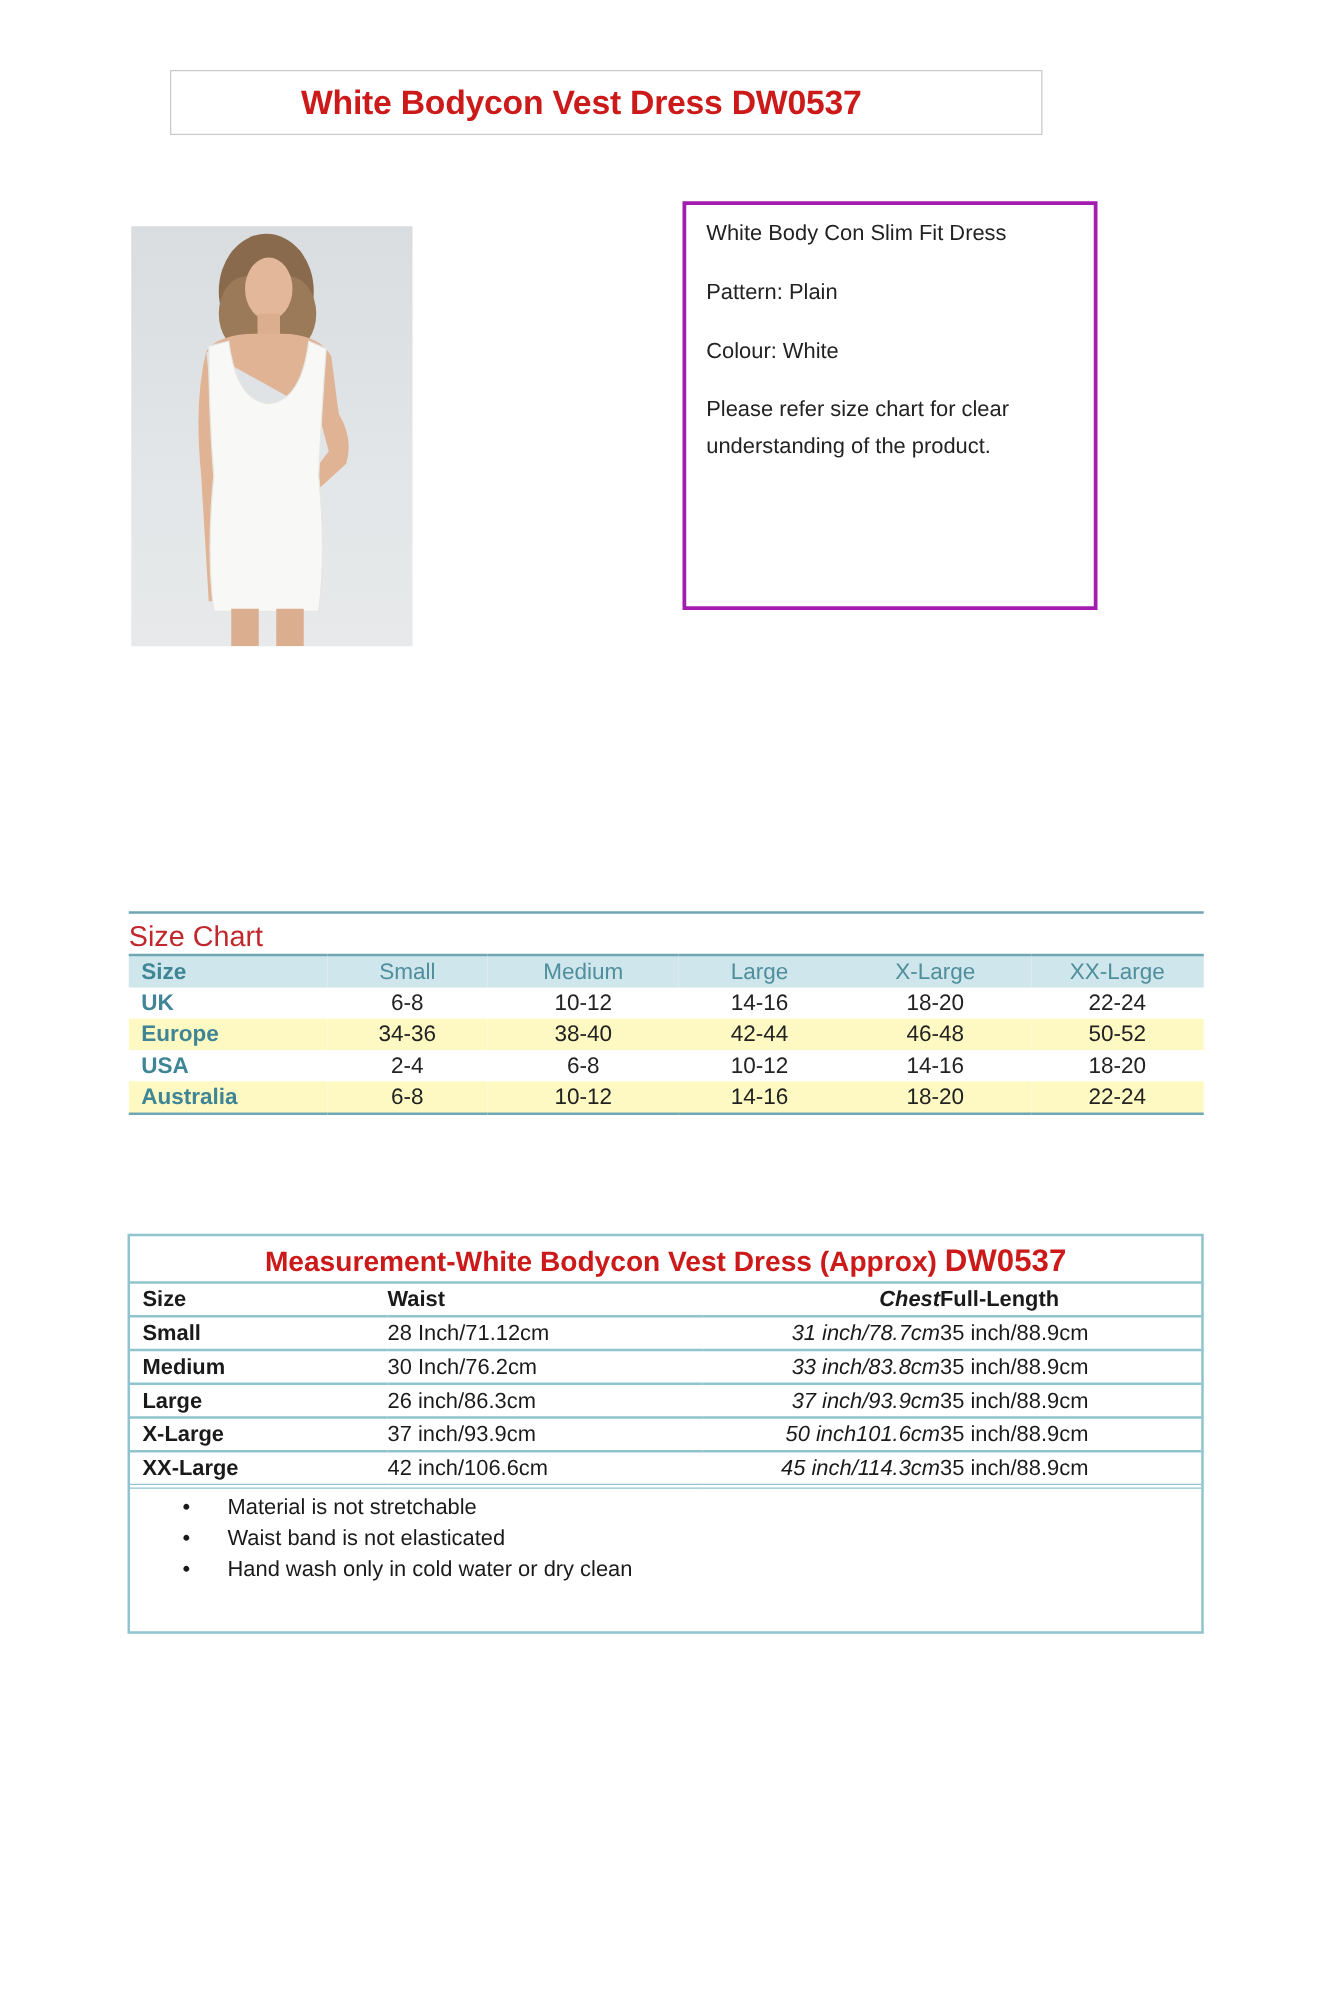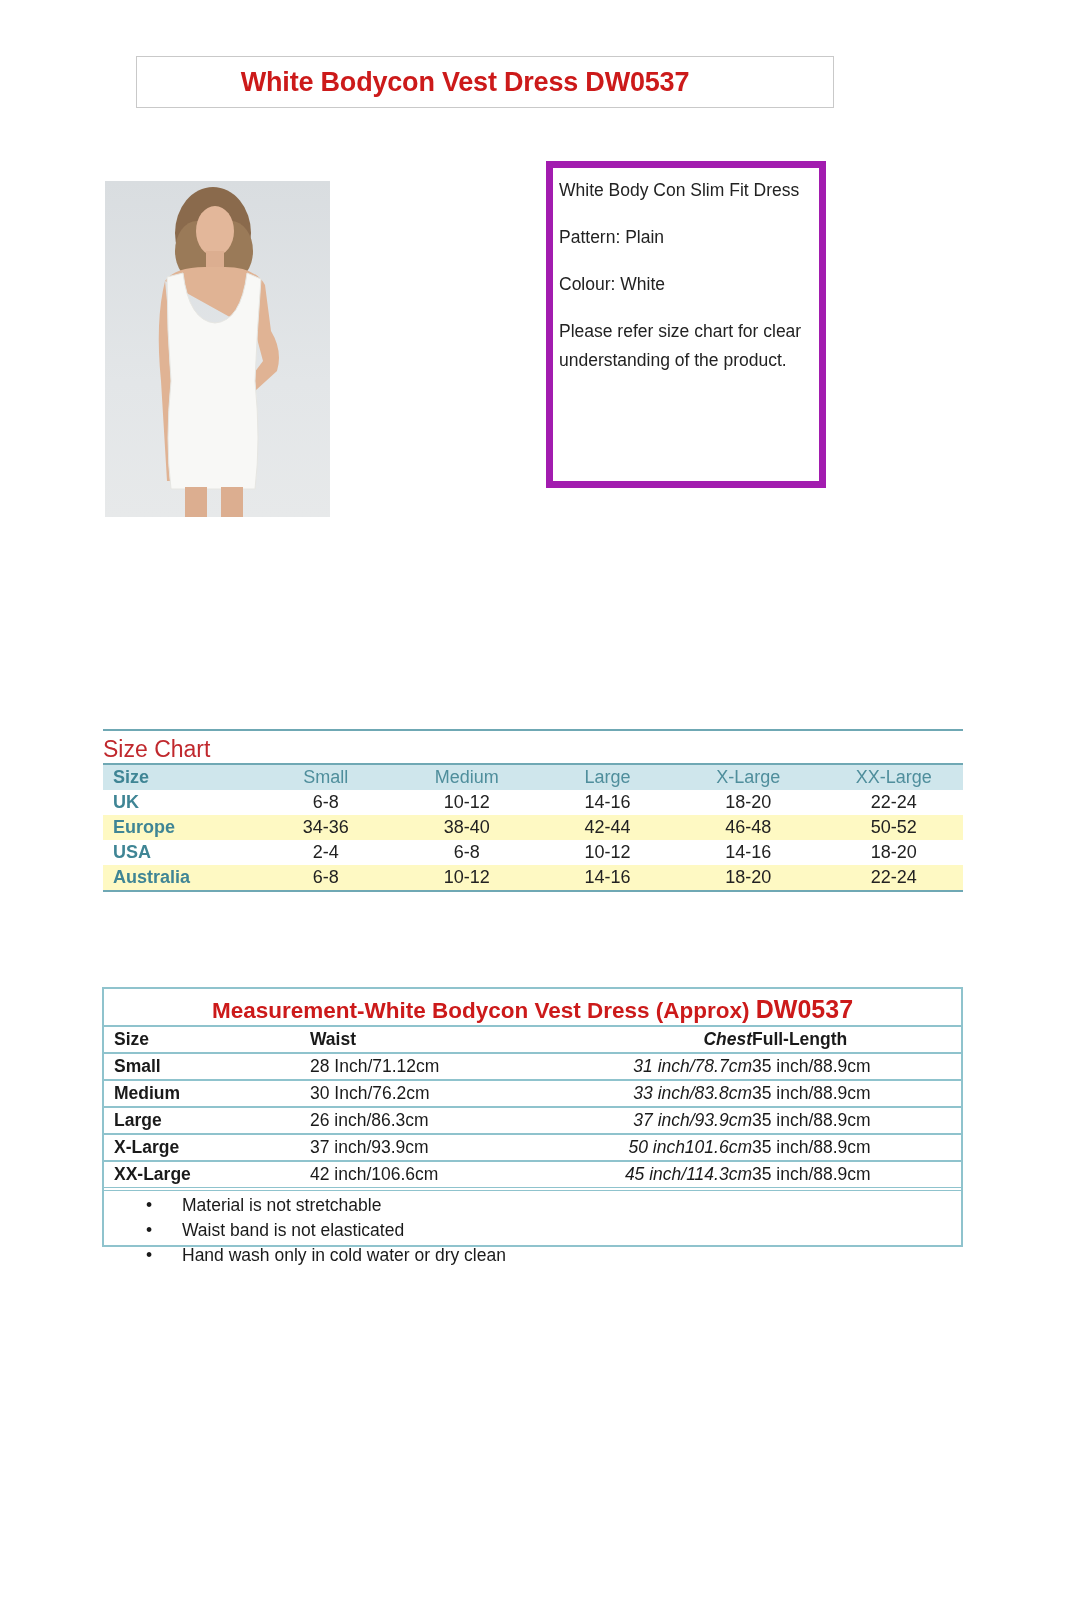--- a/index.html
+++ b/index.html
@@ -47,25 +47,25 @@
       background: linear-gradient(180deg, #d9dde0 0%, #e3e6e8 60%, #e7e9ea 100%);
       overflow: hidden;
     }
     .photo svg { display: block; }
 
     
     .desc-box {
       position: absolute;
       left: 546px;
       top: 161px;
-      width: 280px;
+      width: 332px;
       height: 327px;
-      border: 7px solid #a21caf;
+      border: 3px solid #a21caf;
       box-sizing: border-box;
-      padding: 8px 6px;
+      padding: 8px 16px;
       font-size: 17.5px;
       line-height: 29px;
       color: #222;
     }
     .desc-box p {
       margin: 0 0 18px 0;
     }
 
     
     .size-chart {
@@ -122,21 +122,21 @@
     .size-chart .c3 { width: 130px; }
     .size-chart .c4 { width: 155px; }
     .size-chart .c5 { width: 140px; }
 
     
     .measure {
       position: absolute;
       left: 102px;
       top: 987px;
       width: 861px;
-      height: 260px;
+      height: 320px;
       border: 2px solid #8fc3cd;
       box-sizing: border-box;
     }
     .measure .m-title {
       height: 36px;
       line-height: 40px;
       text-align: center;
       color: #cc1a1a;
       font-weight: bold;
       font-size: 22.5px;

